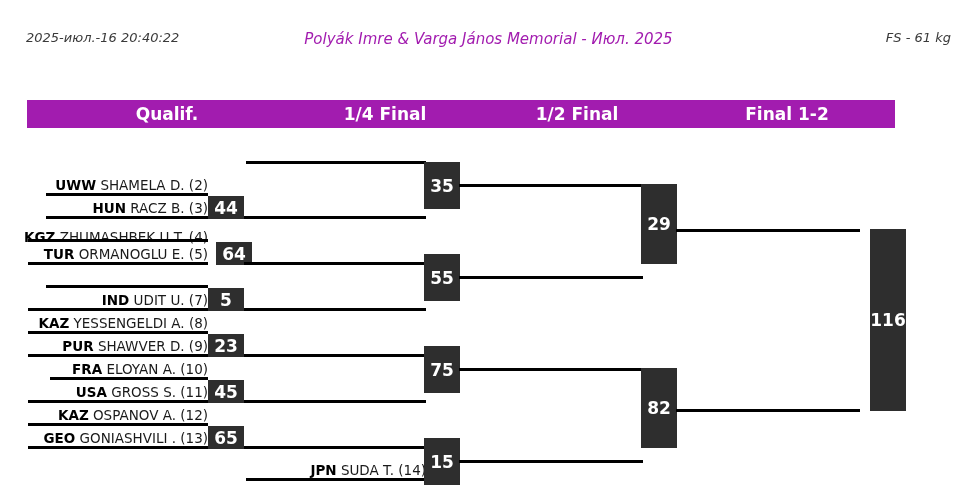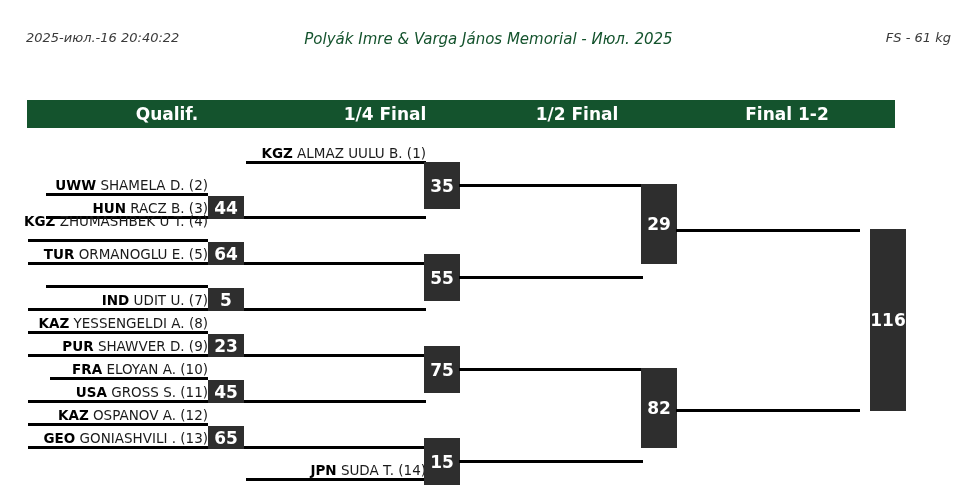--- a/index.html
+++ b/index.html
@@ -25,31 +25,31 @@
   .meta {
     position: absolute;
     top: 30px;
     font-style: italic;
     font-size: 13px;
     color: #3a3a3a;
     white-space: nowrap;
     font-family: "DejaVu Sans", "Liberation Sans", sans-serif;
   }
   .meta-left  { left: 26px; }
-  .meta-center{ left: 0; width: 977px; text-align: center; font-size: 15px; color: #14532d; }
+  .meta-center{ left: 0; width: 977px; text-align: center; font-size: 15px; color: #a21caf; }
   .meta-right { right: 26px; }
 
   
   .round-bar {
     position: absolute;
     left: 27px;
     top: 100px;
     width: 868px;
     height: 28px;
-    background: #14532d;
+    background: #a21caf;
   }
   .round-label {
     position: absolute;
     top: 0;
     height: 28px;
     line-height: 28px;
     color: #ffffff;
     font-weight: bold;
     font-size: 17px;
     text-align: center;
@@ -111,36 +111,33 @@
   <div class="meta meta-center">Polyák Imre &amp; Varga János Memorial - Июл. 2025</div>
   <div class="meta meta-right">FS - 61 kg</div>
 
   <div class="round-bar">
     <div class="round-label" style="left:40px;  width:200px;">Qualif.</div>
     <div class="round-label" style="left:258px; width:200px;">1/4 Final</div>
     <div class="round-label" style="left:450px; width:200px;">1/2 Final</div>
     <div class="round-label" style="left:660px; width:200px;">Final 1-2</div>
   </div>
 
-  <div class="namebox" style="left:246px; top:141px; width:180px;">
-    <div class="nm"><b>KGZ</b> ALMAZ UULU B. (1)</div>
-  </div>
   <div class="underline" style="left:246px; top:161px; width:180px;"></div>
 
   <div class="namebox" style="left:28px; top:173px; width:180px;">
     <div class="nm"><b>UWW</b> SHAMELA D. (2)</div>
   </div>
   <div class="underline" style="left:46px; top:193px; width:162px;"></div>
 
   <div class="namebox" style="left:28px; top:196px; width:180px;">
     <div class="nm"><b>HUN</b> RACZ B. (3)</div>
   </div>
   <div class="underline" style="left:46px; top:216px; width:162px;"></div>
 
-  <div class="namebox" style="left:28px; top:209px; width:180px;">
+  <div class="namebox" style="left:28px; top:225px; width:180px;">
     <div class="nm"><b>KGZ</b> ZHUMASHBEK U T. (4)</div>
   </div>
   <div class="underline" style="left:28px; top:239px; width:180px;"></div>
 
   <div class="namebox" style="left:28px; top:242px; width:180px;">
     <div class="nm"><b>TUR</b> ORMANOGLU E. (5)</div>
   </div>
   <div class="underline" style="left:28px; top:262px; width:180px;"></div>
 
   <div class="underline" style="left:46px; top:285px; width:162px;"></div>
@@ -179,21 +176,21 @@
     <div class="nm"><b>GEO</b> GONIASHVILI . (13)</div>
   </div>
   <div class="underline" style="left:28px; top:446px; width:180px;"></div>
 
   <div class="namebox" style="left:246px; top:458px; width:180px;">
     <div class="nm"><b>JPN</b> SUDA T. (14)</div>
   </div>
   <div class="underline" style="left:246px; top:478px; width:180px;"></div>
 
   <div class="score qual" style="left:208px; top:196px;">44</div>
-  <div class="score qual" style="left:208px; top:242px;">64</div>
+  <div class="score qual" style="left:216px; top:242px;">64</div>
   <div class="score qual" style="left:208px; top:288px;">5</div>
   <div class="score qual" style="left:208px; top:334px;">23</div>
   <div class="score qual" style="left:208px; top:380px;">45</div>
   <div class="score qual" style="left:208px; top:426px;">65</div>
 
   <div class="hline" style="left:244px; top:216px; width:182px;"></div>
   <div class="hline" style="left:244px; top:262px; width:182px;"></div>
   <div class="hline" style="left:244px; top:308px; width:182px;"></div>
   <div class="hline" style="left:244px; top:354px; width:182px;"></div>
   <div class="hline" style="left:244px; top:400px; width:182px;"></div>

